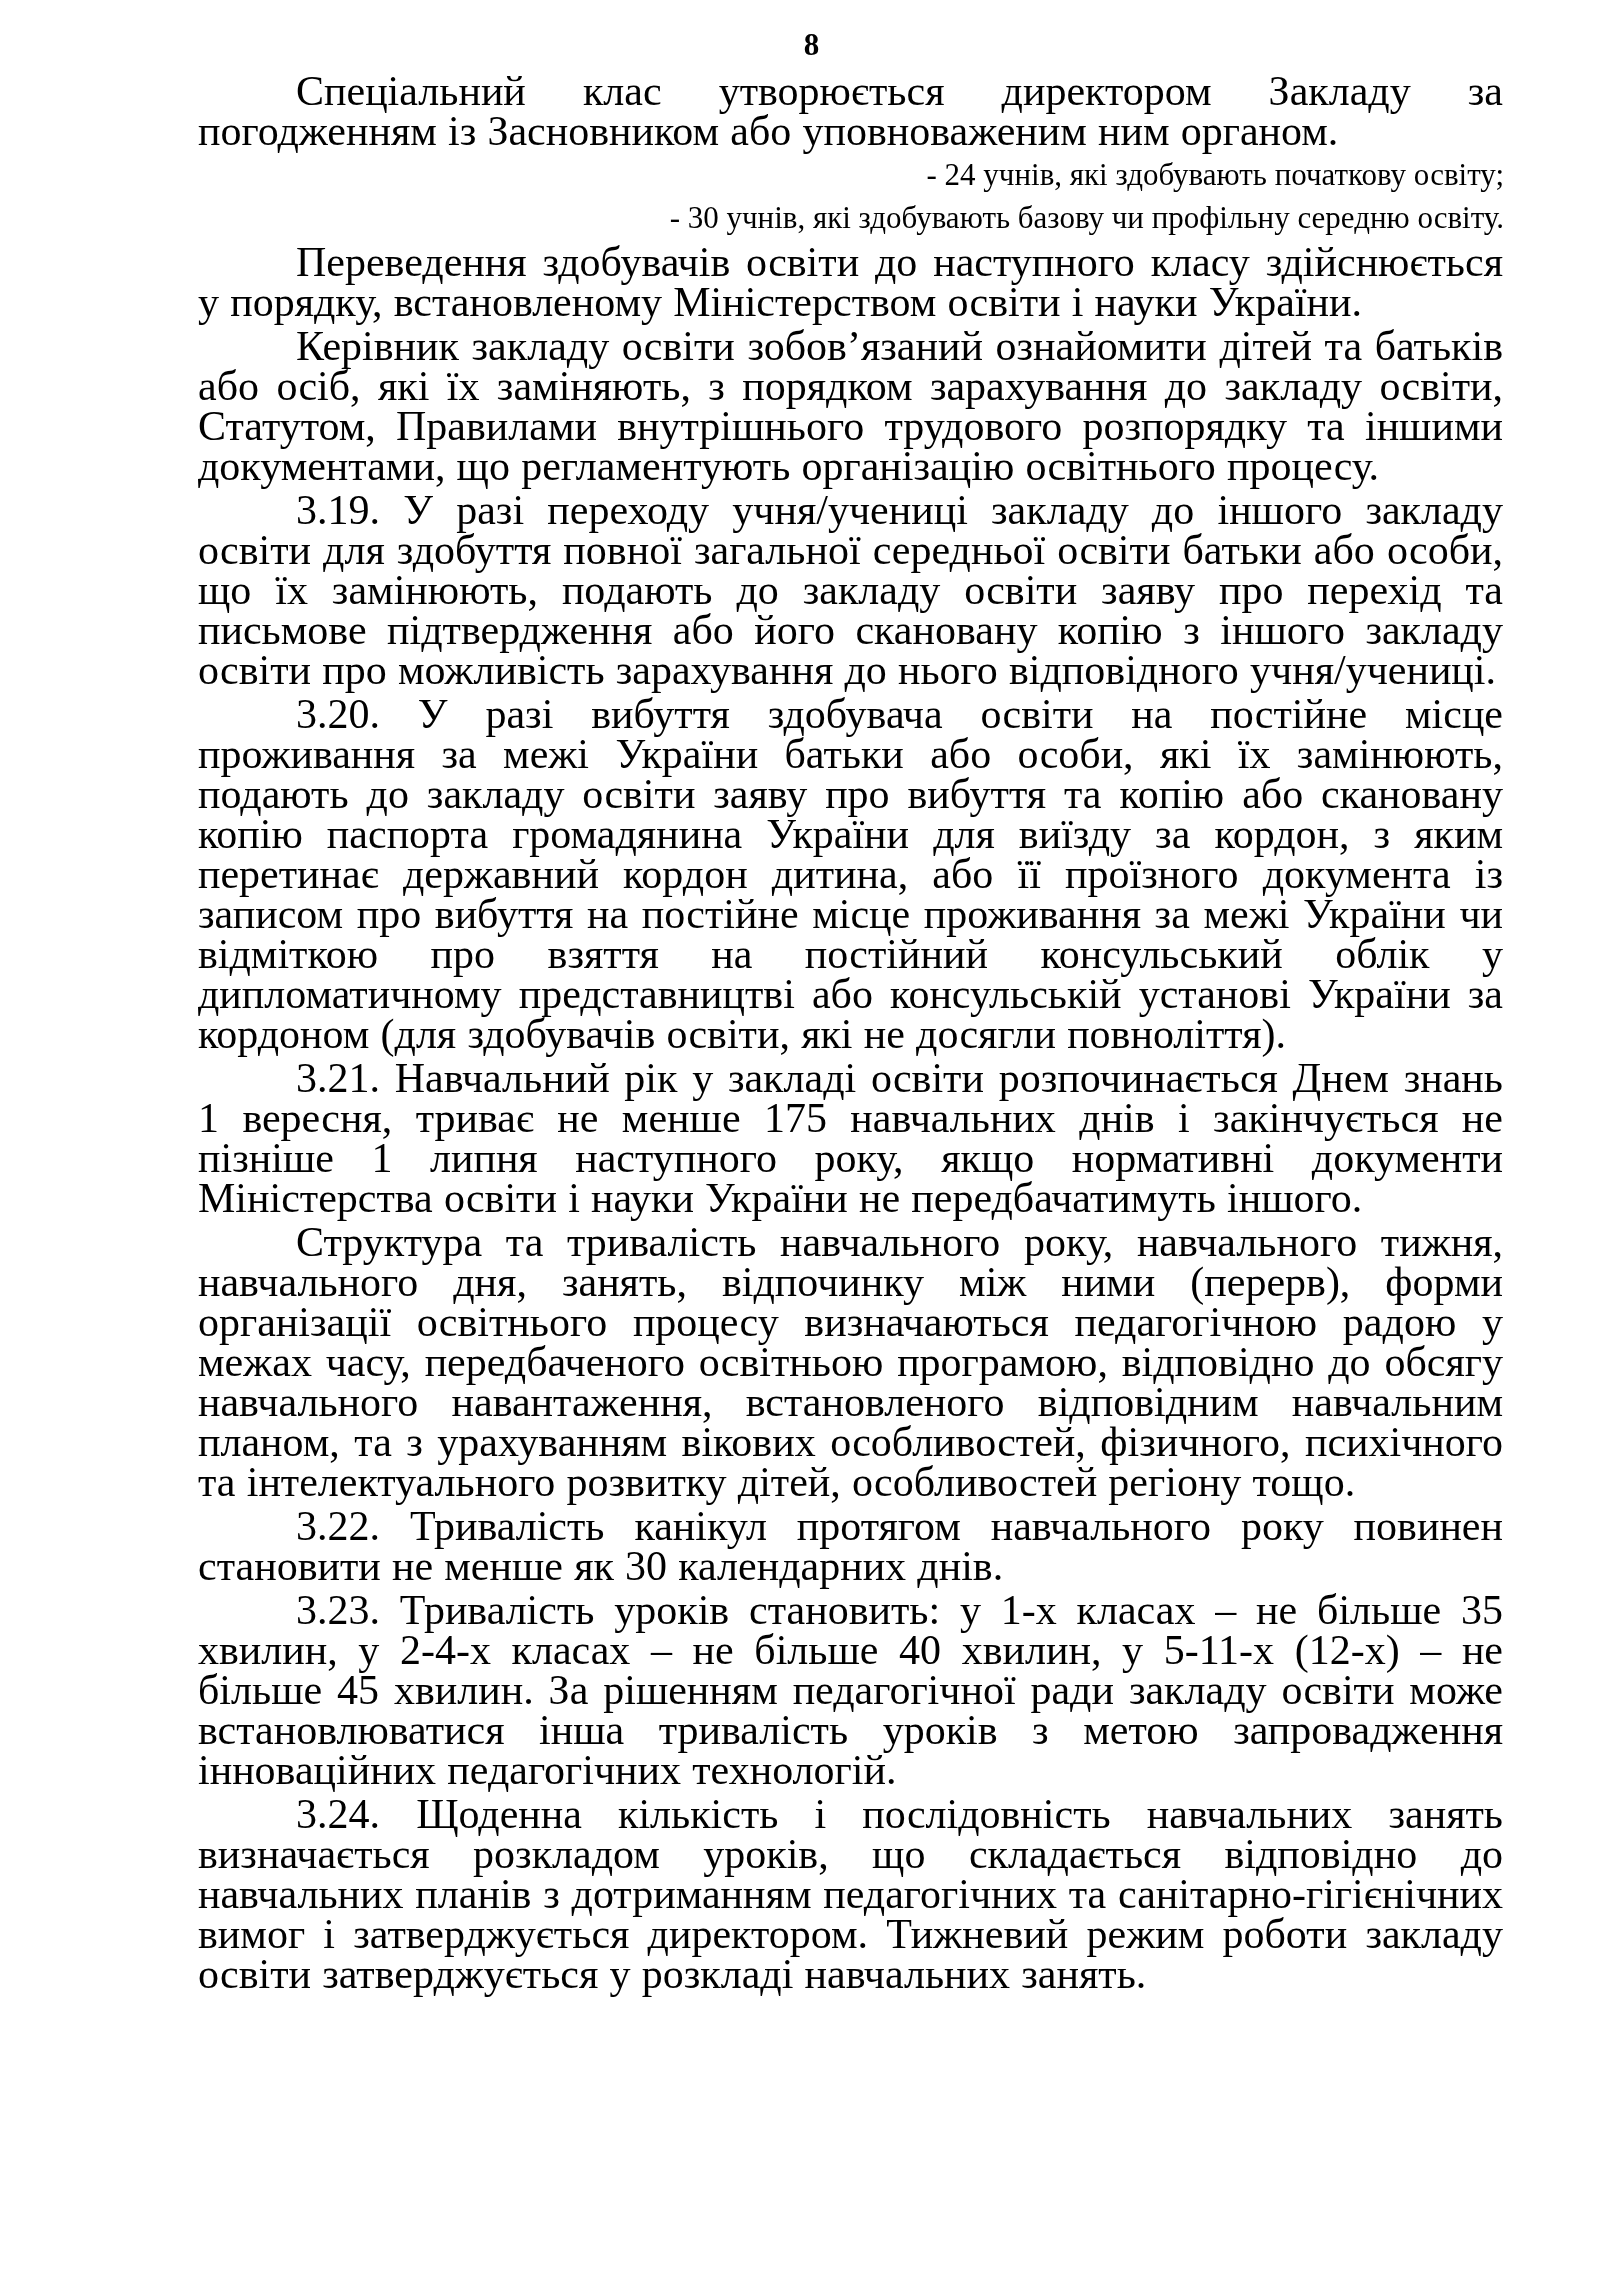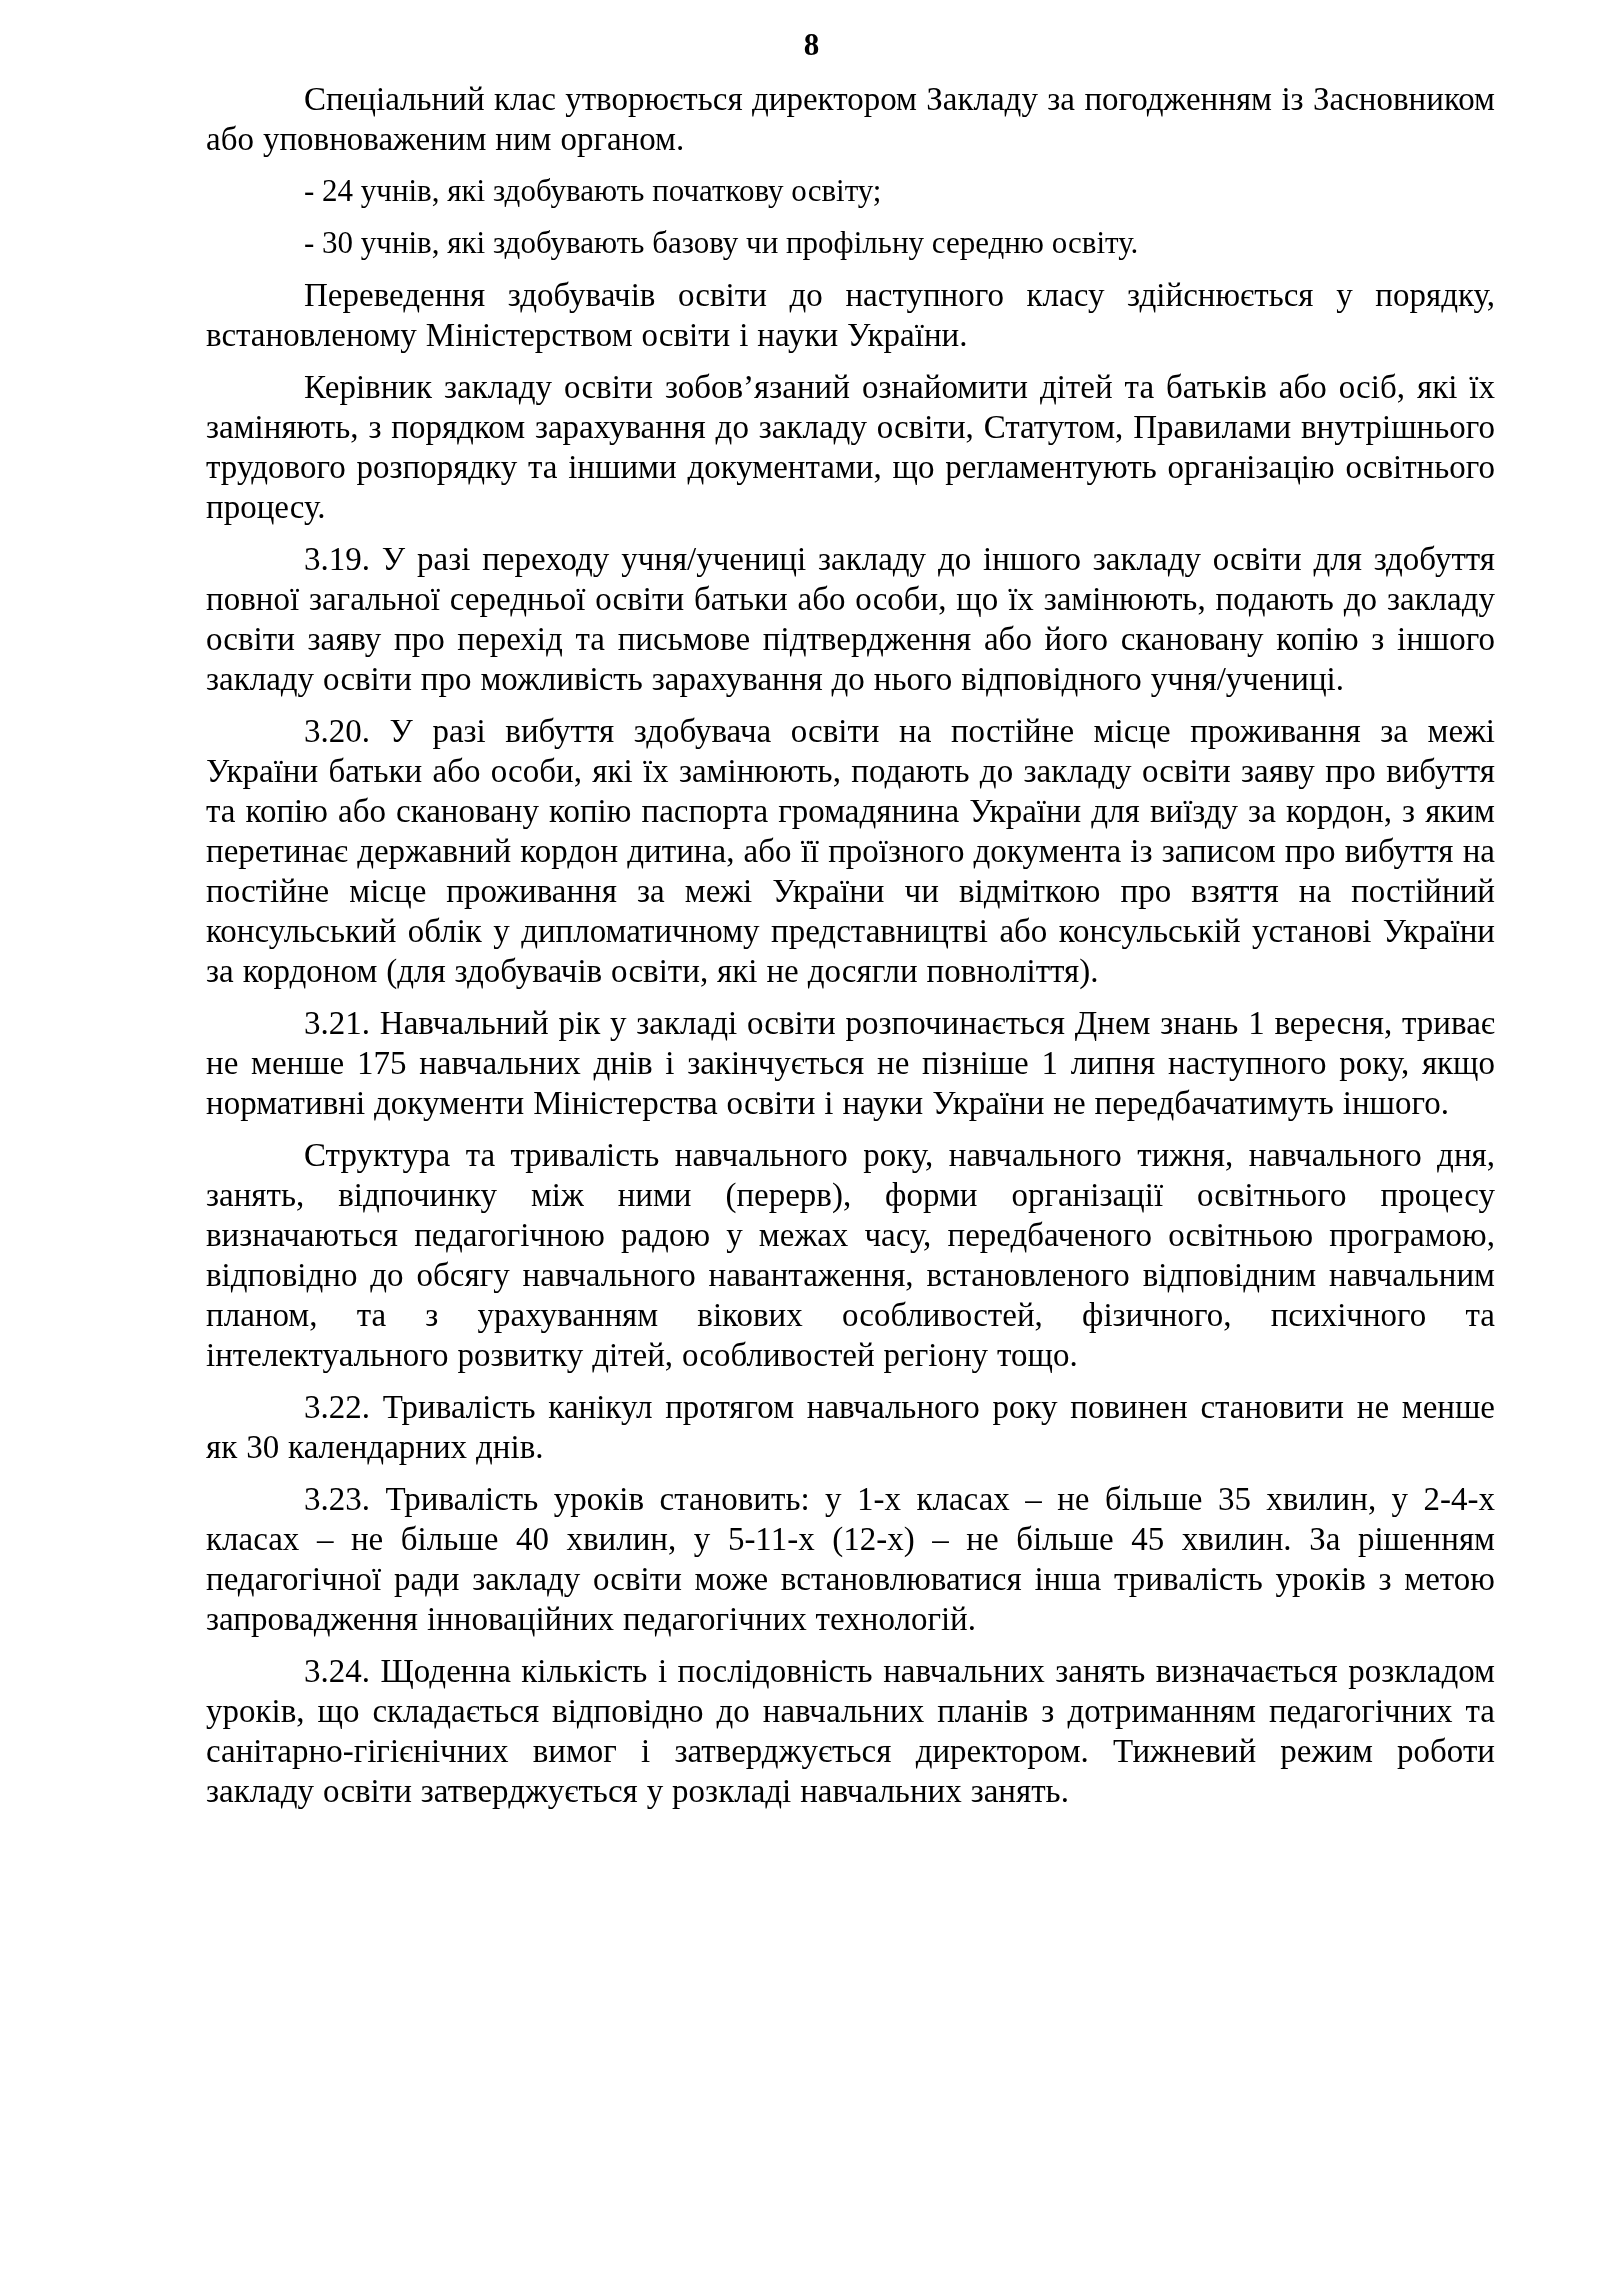--- a/index.html
+++ b/index.html
@@ -26,34 +26,34 @@
     line-height: 38px;
     font-weight: bold;
   }
   .text-body {
     position: absolute;
     left: 194px;
     top: 67px;
     width: 1313px;
   }
   .para {
-    margin: 12px;
+    margin: 4px;
     padding: 0;
-    font-size: 33px;
+    font-size: 42px;
     line-height: 40px;
     text-align: justify;
     text-indent: 98px;
     word-spacing: 0.7px;
   }
   .list-item {
-    margin: 12px;
+    margin: 3px;
     padding: 0;
     font-size: 31px;
     line-height: 40px;
-    text-align: left;
+    text-align: right;
     text-indent: 98px;
   }
 </style>
 </head>
 <body>
 
 <div class="sheet">
   <div class="page-number">8</div>
 
   <div class="text-body">

